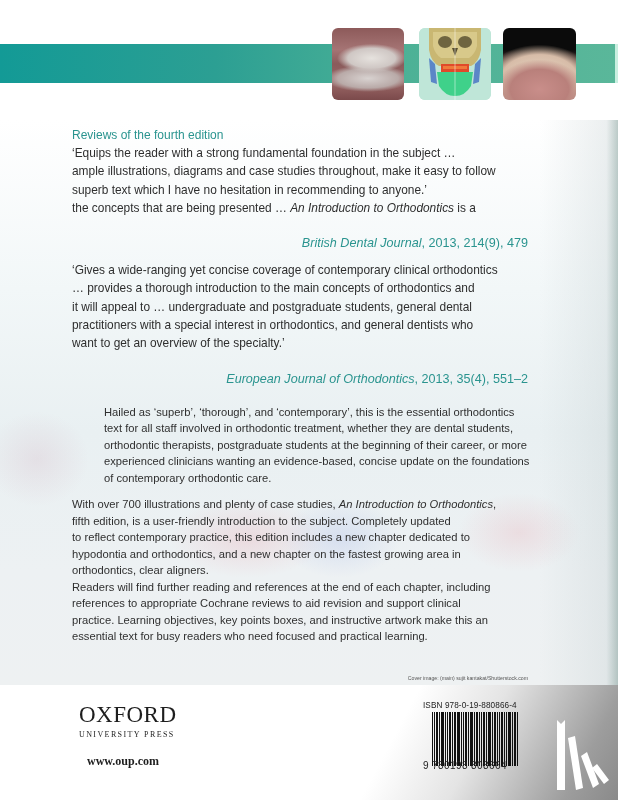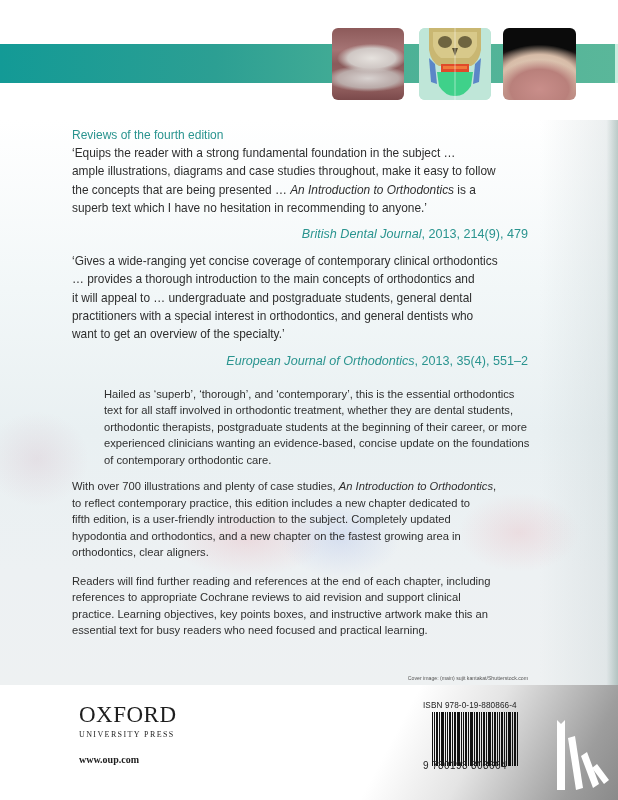--- a/index.html
+++ b/index.html
@@ -43,40 +43,40 @@
   }
   .bg-right-shade {
     position: absolute; left: 540px; top: 120px; width: 78px; height: 565px;
     background: linear-gradient(90deg, rgba(255,255,255,0) 0%, rgba(200,210,212,0.35) 85%, rgba(120,150,145,0.5) 100%);
   }
 
   .content { position: absolute; left: 72px; top: 127px; width: 460px; font-size: 11.9px; line-height: 18.3px; color: #2e2e2e; }
   .reviews-heading { color: #2a948f; font-size: 12px; line-height: 16px; margin-bottom: 1px; }
   .quote { }
   .quote i, .para i { font-style: italic; }
-  .citation { text-align: right; color: #2a948f; font-size: 12.6px; line-height: 20px; margin-top: 7px; padding-right: 4px; }
+  .citation { text-align: right; color: #2a948f; font-size: 12.6px; line-height: 20px; margin-top: 16px; padding-right: 4px; }
   .citation i { font-style: italic; }
   .quote-2 { margin-top: 8px; }
   .para { font-size: 11.2px; line-height: 16.5px; color: #2f2f2f; }
   .para-1 { margin-top: 15px; margin-left: 32px; }
   .para-2 { margin-top: 10px; }
-  .para-3 { margin-top: 12px; }
+  .para-3 { }
   .line { display: block; white-space: nowrap; }
 
   .credit { position: absolute; right: 90px; top: 675px; font-size: 5.2px; color: #555; white-space: nowrap; }
 
   
   .watermark {
     position: absolute; left: 0; top: 685px; width: 618px; height: 115px;
     background: linear-gradient(118deg, rgba(255,255,255,0) 0%, rgba(255,255,255,0) 62%, rgba(210,210,210,0.6) 75%, rgba(140,140,140,0.85) 92%, #8a8a8a 100%);
   }
   .oxford { position: absolute; left: 79px; top: 703px; font-family: Liberation Serif, serif; color: #1e1e1e; }
   .oxford-name { font-size: 23px; letter-spacing: 0.5px; line-height: 24px; }
   .oxford-sub { font-size: 8px; letter-spacing: 1.4px; line-height: 12px; margin-top: 2px; }
-  .oxford-url { font-size: 10px; font-weight: bold; margin-top: 13px; }
+  .oxford-url { font-size: 12px; font-weight: bold; margin-top: 13px; margin-left: 8px; }
 
   .isbn-label { position: absolute; left: 423px; top: 701px; font-size: 8.2px; color: #222; white-space: nowrap; letter-spacing: 0.1px; }
   .barcode { position: absolute; left: 432px; top: 712px; width: 92px; height: 54px; display: flex; align-items: stretch; }
   .barcode span { display: block; background: #111; margin-right: 1px; }
   .barcode-digits { position: absolute; left: 423px; top: 760px; font-size: 10px; color: #222; background: transparent; white-space: nowrap; letter-spacing: 0.4px; }
 
   .logo { position: absolute; left: 555px; top: 718px; width: 56px; height: 74px; }
 </style>
 </head>
 <body>
@@ -105,22 +105,22 @@
 
 <div class="bg-image"></div>
 <div class="bg-right-shade"></div>
 
 <div class="content">
   <div class="reviews-heading">Reviews of the fourth edition</div>
 
   <div class="quote quote-1">
     <span class="line">‘Equips the reader with a strong fundamental foundation in the subject …</span>
     <span class="line">ample illustrations, diagrams and case studies throughout, make it easy to follow</span>
+    <span class="line">superb text which I have no hesitation in recommending to anyone.’</span>
     <span class="line"><span>the concepts that are being presented … </span><i>An Introduction to Orthodontics</i><span> is a</span></span>
-    <span class="line">superb text which I have no hesitation in recommending to anyone.’</span>
   </div>
   <div class="citation"><i>British Dental Journal</i><span>, 2013, 214(9), 479</span></div>
 
   <div class="quote quote-2">
     <span class="line">‘Gives a wide-ranging yet concise coverage of contemporary clinical orthodontics</span>
     <span class="line">… provides a thorough introduction to the main concepts of orthodontics and</span>
     <span class="line">it will appeal to … undergraduate and postgraduate students, general dental</span>
     <span class="line">practitioners with a special interest in orthodontics, and general dentists who</span>
     <span class="line">want to get an overview of the specialty.’</span>
   </div>
@@ -129,22 +129,22 @@
   <div class="para para-1">
     <span class="line">Hailed as ‘superb’, ‘thorough’, and ‘contemporary’, this is the essential orthodontics</span>
     <span class="line">text for all staff involved in orthodontic treatment, whether they are dental students,</span>
     <span class="line">orthodontic therapists, postgraduate students at the beginning of their career, or more</span>
     <span class="line">experienced clinicians wanting an evidence-based, concise update on the foundations</span>
     <span class="line">of contemporary orthodontic care.</span>
   </div>
 
   <div class="para para-2">
     <span class="line"><span>With over 700 illustrations and plenty of case studies, </span><i>An Introduction to Orthodontics</i><span>,</span></span>
+    <span class="line">fifth edition, is a user-friendly introduction to the subject. Completely updated</span>
     <span class="line">to reflect contemporary practice, this edition includes a new chapter dedicated to</span>
-    <span class="line">fifth edition, is a user-friendly introduction to the subject. Completely updated</span>
     <span class="line">hypodontia and orthodontics, and a new chapter on the fastest growing area in</span>
     <span class="line">orthodontics, clear aligners.</span>
   </div>
 
   <div class="para para-3">
     <span class="line">Readers will find further reading and references at the end of each chapter, including</span>
     <span class="line">references to appropriate Cochrane reviews to aid revision and support clinical</span>
     <span class="line">practice. Learning objectives, key points boxes, and instructive artwork make this an</span>
     <span class="line">essential text for busy readers who need focused and practical learning.</span>
   </div>

